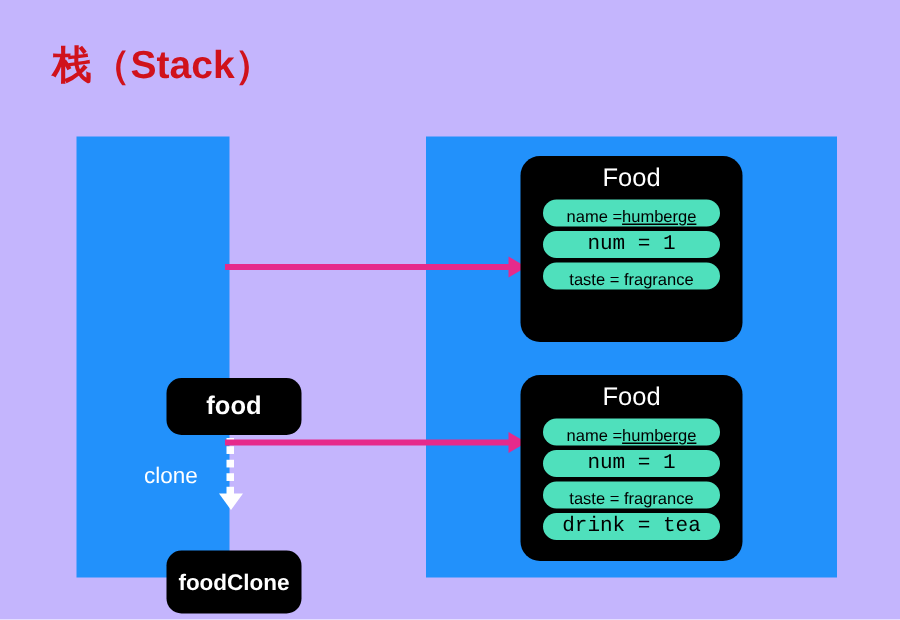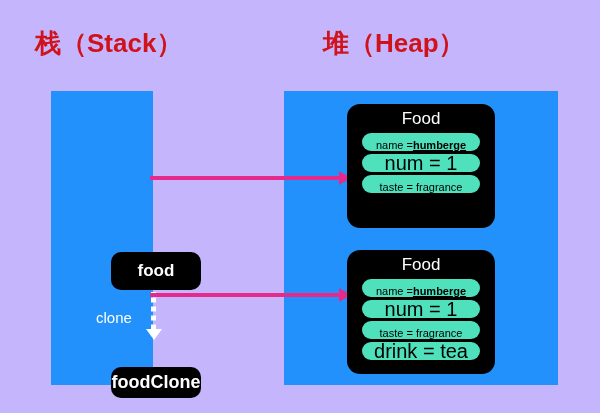--- a/index.html
+++ b/index.html
@@ -43,21 +43,21 @@
     background: #000000;
     border-radius: 10px;
     color: #ffffff;
     display: flex;
     align-items: center;
     justify-content: center;
     font-weight: bold;
     white-space: nowrap;
   }
   #var-food      { left: 60px; top: 161px; width: 90px; height: 38px; font-size: 17px; }
-  #var-food-clone{ left: 60px; top: 276px; width: 90px; height: 31px; font-size: 18px; }
+  #var-food-clone{ left: 60px; top: 276px; width: 90px; height: 42px; font-size: 15px; }
 
   
   #clone-line {
     position: absolute;
     left: 100px;
     top: 201px;
     width: 5px;
     height: 38px;
     background-image: linear-gradient(#ffffff 58%, rgba(255,255,255,0) 0%);
     background-position: left;
@@ -134,34 +134,32 @@
     background: #4fe0bc;
     border-radius: 9px;
     color: #000000;
     display: flex;
     align-items: center;
     justify-content: center;
     white-space: nowrap;
     overflow: hidden;
   }
   .field-pill.size-sm { font-size: 11px; align-items: flex-end; }
-  .field-pill.size-lg { font-size: 20px; }
+  .field-pill.size-lg { font-size: 14px; font-family: Liberation Mono, monospace; }
   .field-pill .spellcheck {
     text-decoration: underline;
     text-decoration-style: solid;
-    font-weight: bold;
   }
 </style>
 </head>
 <body>
 
 <div id="canvas">
 
   <div class="title" id="title-stack">栈（Stack）</div>
-  <div class="title" id="title-heap">堆（Heap）</div>
 
   <div class="panel" id="panel-stack">
     <div class="stack-var" id="var-food">food</div>
 
     <div id="clone-line"></div>
     <div id="clone-arrowhead"></div>
     <div id="clone-label">clone</div>
 
     <div class="stack-var" id="var-food-clone">foodClone</div>
   </div>

